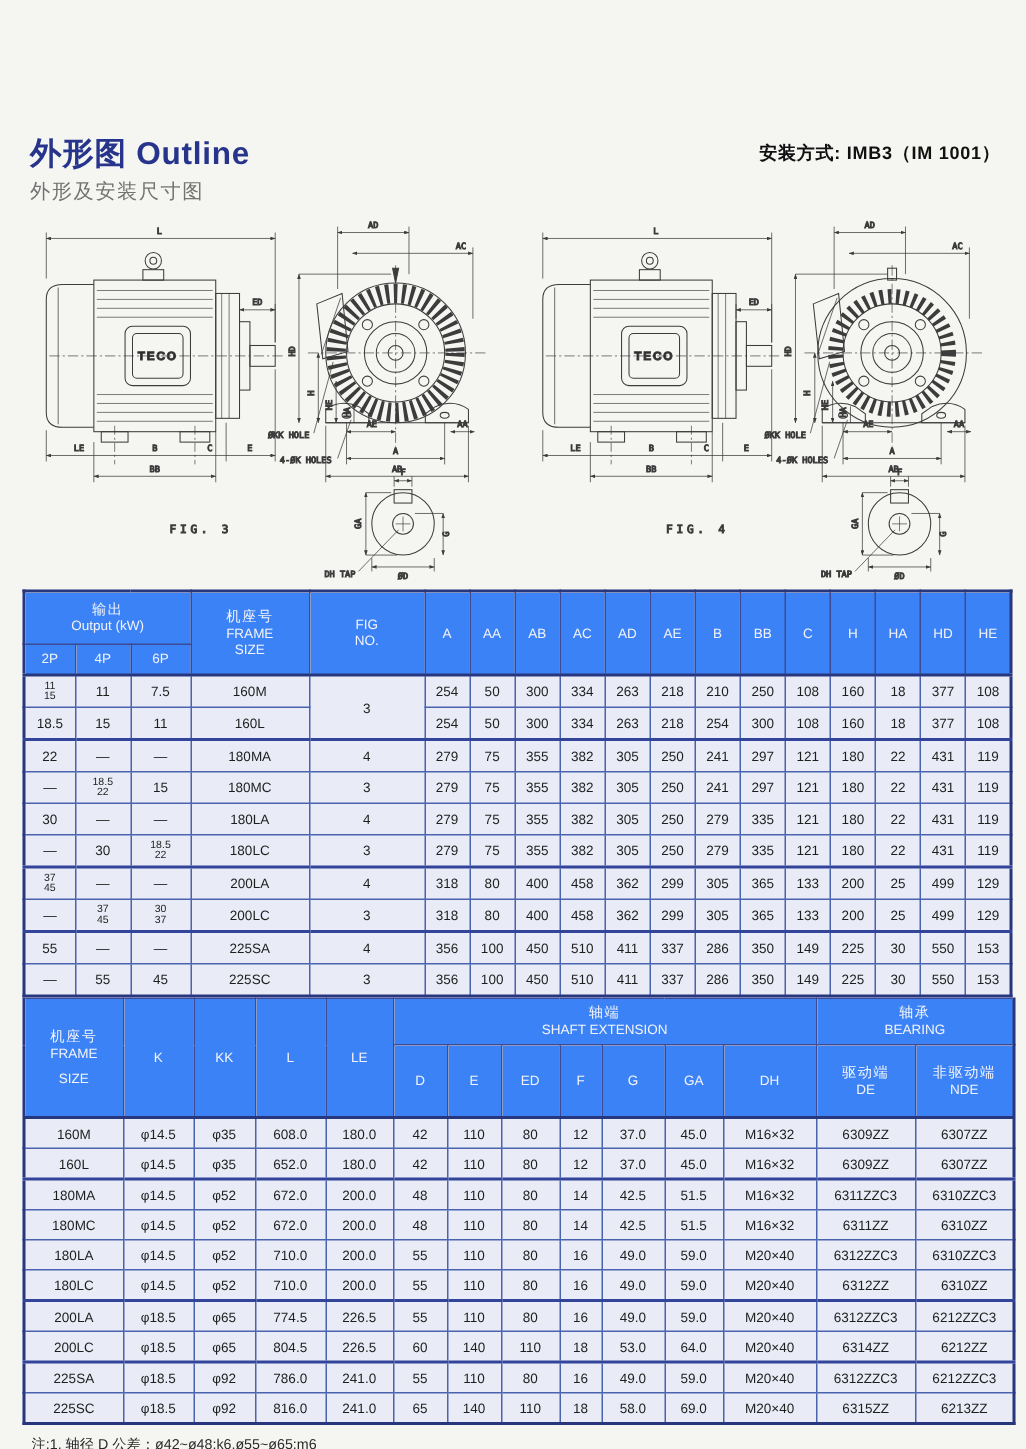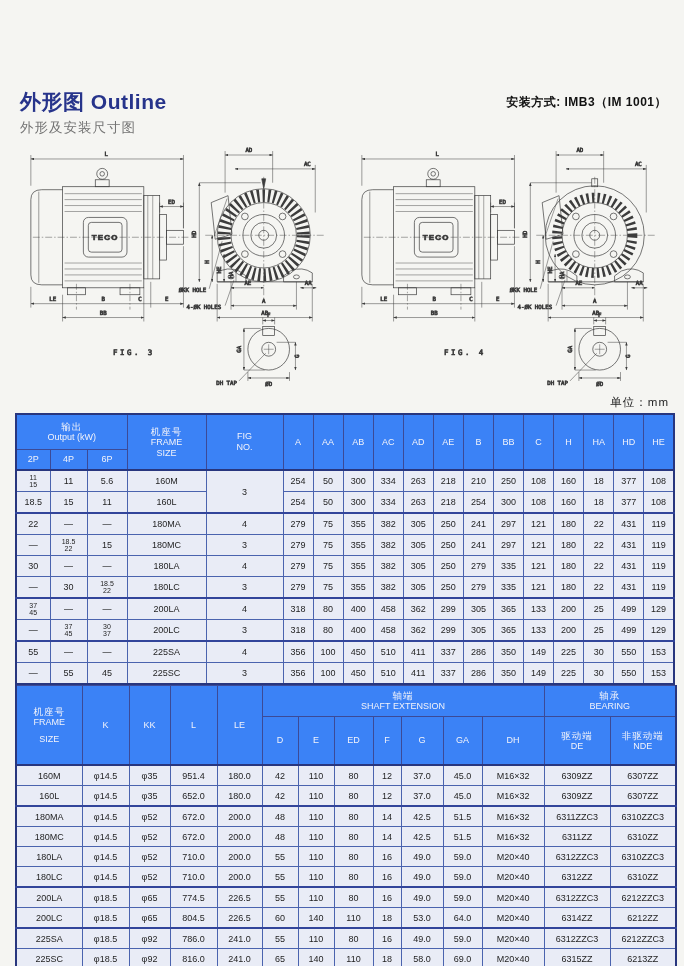--- a/index.html
+++ b/index.html
@@ -368,21 +368,20 @@
       <text x="228" y="208" text-anchor="middle" transform="rotate(-90 228 208)">GA</text>
       <text x="287" y="215" text-anchor="middle" transform="rotate(-90 287 215)">G</text>
       <text x="256" y="245" text-anchor="middle">ØD</text>
       <text x="224" y="244" text-anchor="end">DH TAP</text>
 
       <text class="cap" x="120" y="214" text-anchor="middle">FIG. 4</text>
     </g>
   </svg>
 </div>
 
-  <div class="unit-row">单位：mm</div>
 
   <table class="t1">
     <colgroup>
       <col style="width:34px">
         <col style="width:37px">
         <col style="width:40px">
       <col style="width:79px">
         <col style="width:77px">
     </colgroup>
     <thead>
@@ -420,21 +419,21 @@
         <th>6P</th>
       </tr>
     </thead>
     <tbody>
         <tr>
           <td>
             <span class="stack">11</span>
             <span class="stack">15</span>
           </td>
           <td>11</td>
-          <td>5.6</td>
+          <td>7.5</td>
           <td>160M</td>
           <td rowspan="2">3</td>
           <td>254</td>
           <td>50</td>
           <td>300</td>
           <td>334</td>
           <td>263</td>
           <td>218</td>
           <td>210</td>
           <td>250</td>
@@ -695,21 +694,21 @@
           <div class="zh">非驱动端</div>
           <div>NDE</div>
         </th>
       </tr>
     </thead>
     <tbody>
         <tr>
           <td>160M</td>
           <td>φ14.5</td>
           <td>φ35</td>
-          <td>951.4</td>
+          <td>608.0</td>
           <td>180.0</td>
           <td>42</td>
           <td>110</td>
           <td>80</td>
           <td>12</td>
           <td>37.0</td>
           <td>45.0</td>
           <td>M16×32</td>
           <td>6309ZZ</td>
           <td>6307ZZ</td>

